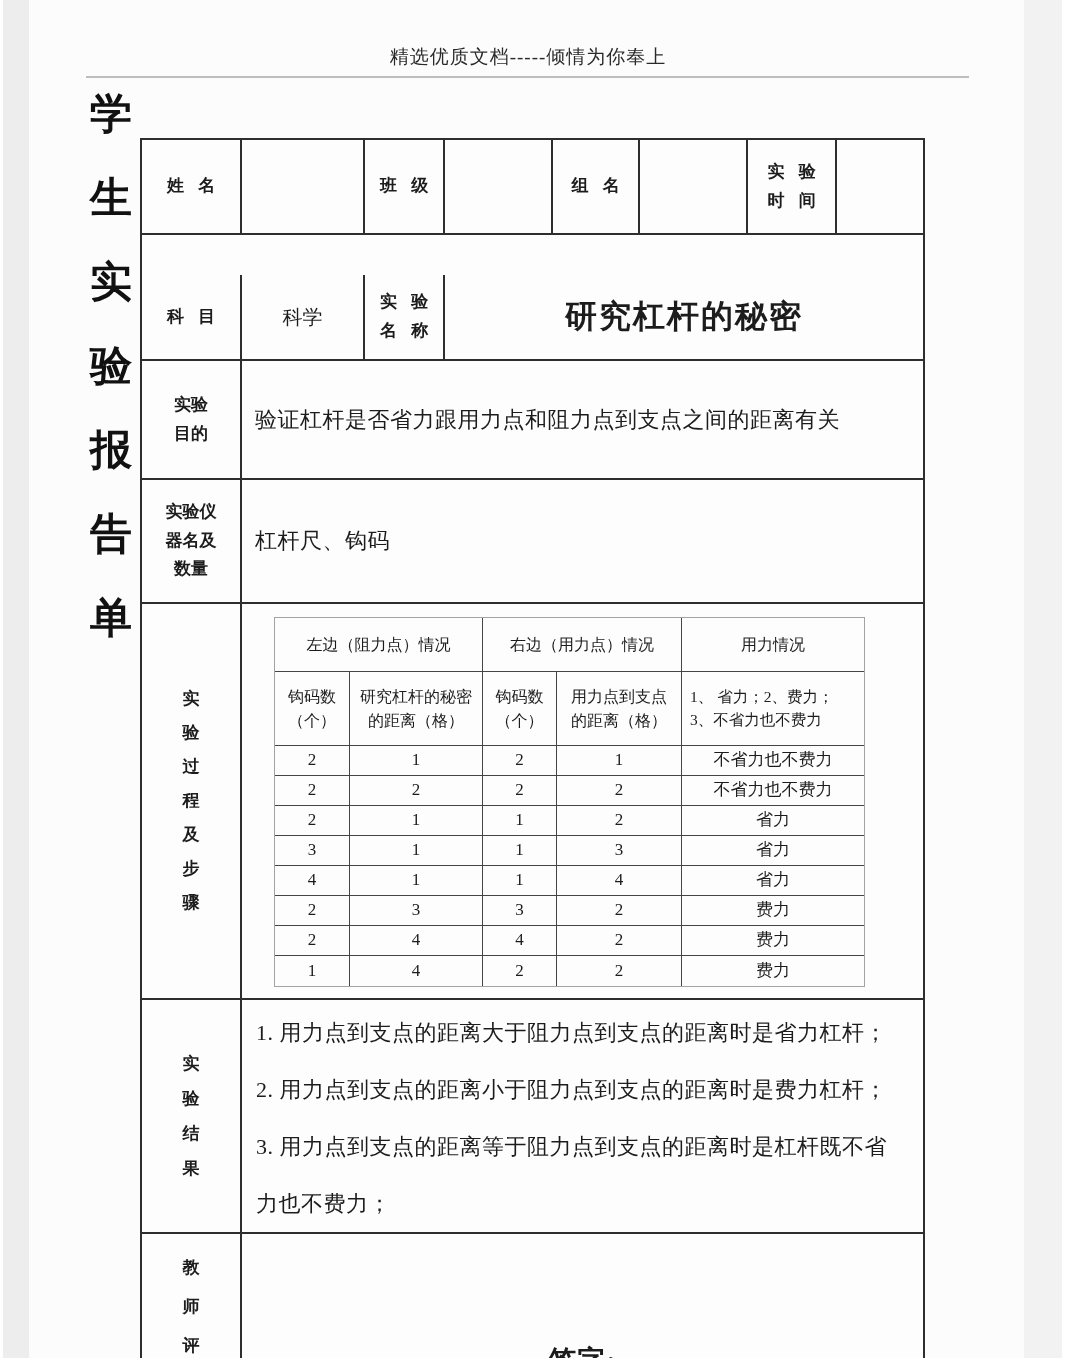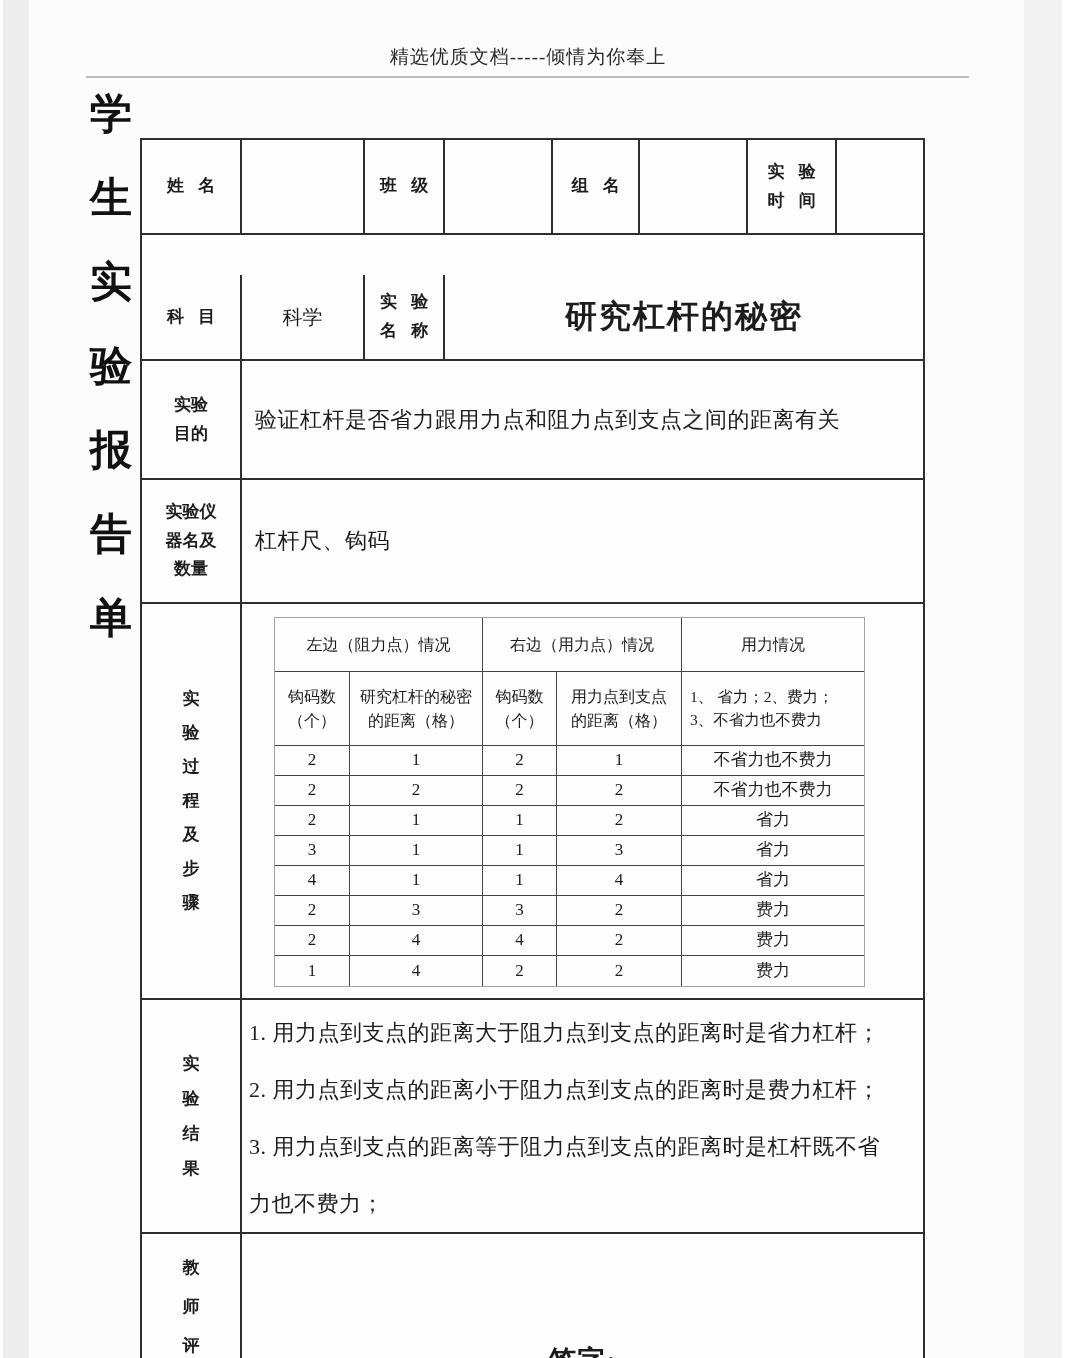--- a/index.html
+++ b/index.html
@@ -72,21 +72,21 @@
            text-align:center; white-space:pre-line; line-height:1.45; }
   .icell.lastcol { border-right:none; }
   .igrid > .icell:nth-last-child(-n+5) { border-bottom:none; }
   .gh-left  { grid-column:1 / 3; }
   .gh-right { grid-column:3 / 5; }
   .gh-force { grid-column:5 / 6; }
   .force-key { justify-content:flex-start; text-align:left; padding-left:8px; font-size:15.5px; }
   .icell.data { font-size:17px; }
 
   
-  .results-text { display:block; padding:4px 0 0 7px; }
+  .results-text { display:block; padding:4px 0 0 14px; }
   .results-text p { width:640px; font-size:22px; line-height:57px; letter-spacing:0.5px; }
 
   
   .sig-cell { position:relative; }
   .sig { position:absolute; left:50%; top:108px; transform:translateX(-50%);
          font-weight:700; font-size:28px; letter-spacing:1px; }
 </style>
 </head>
 <body>
 

